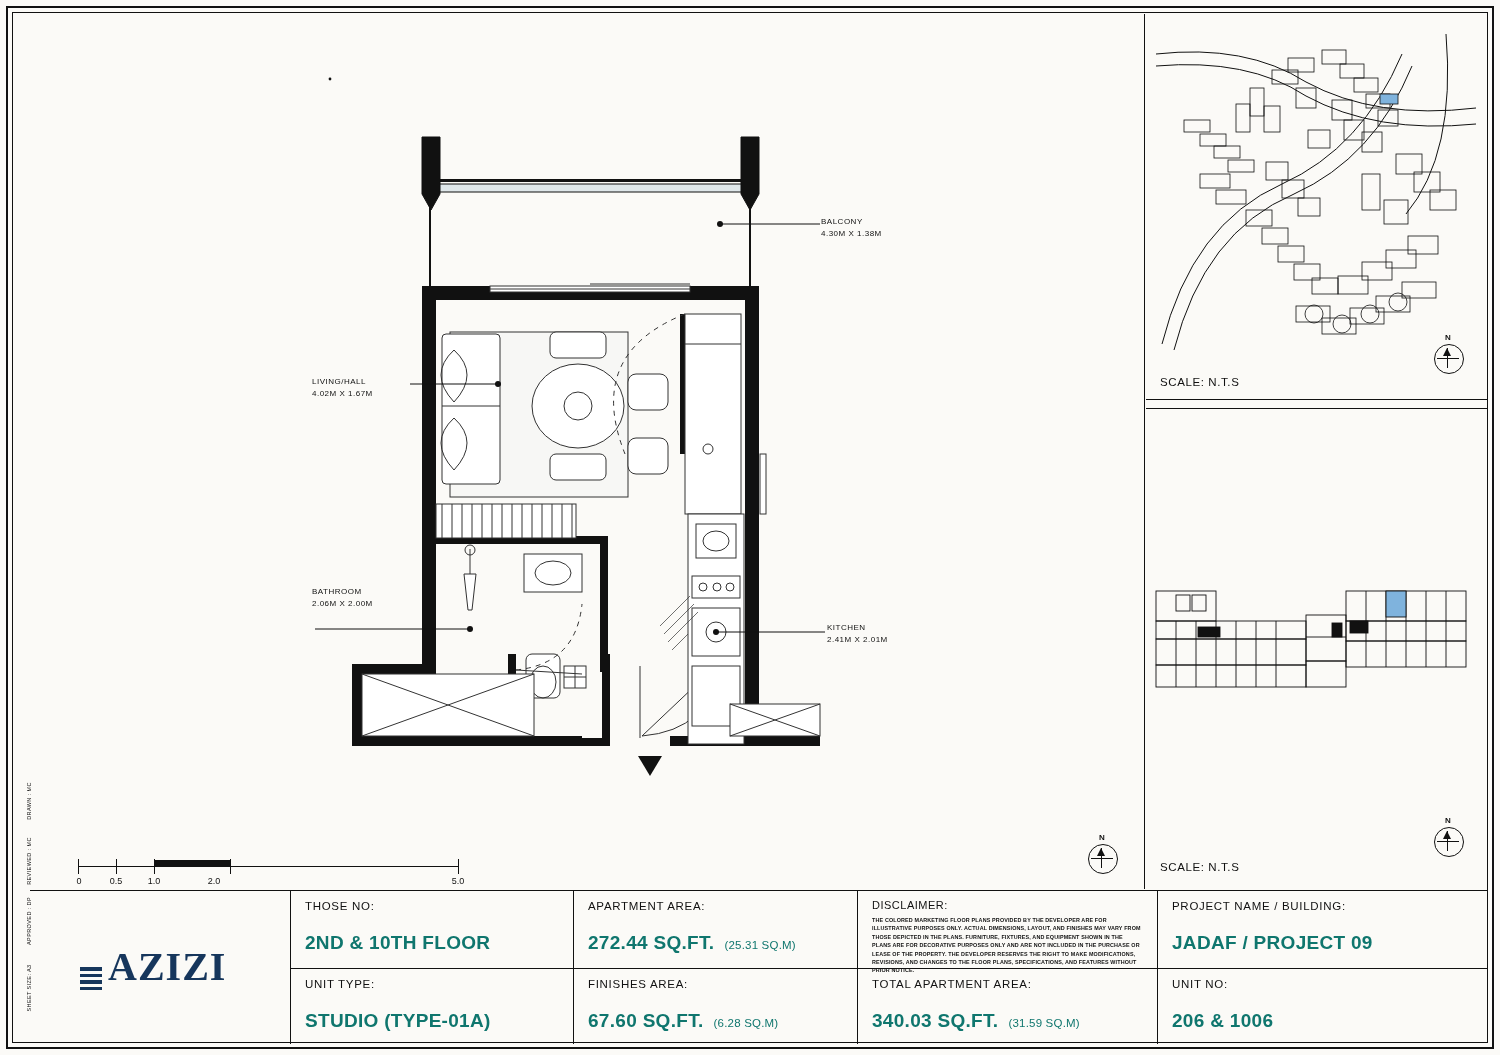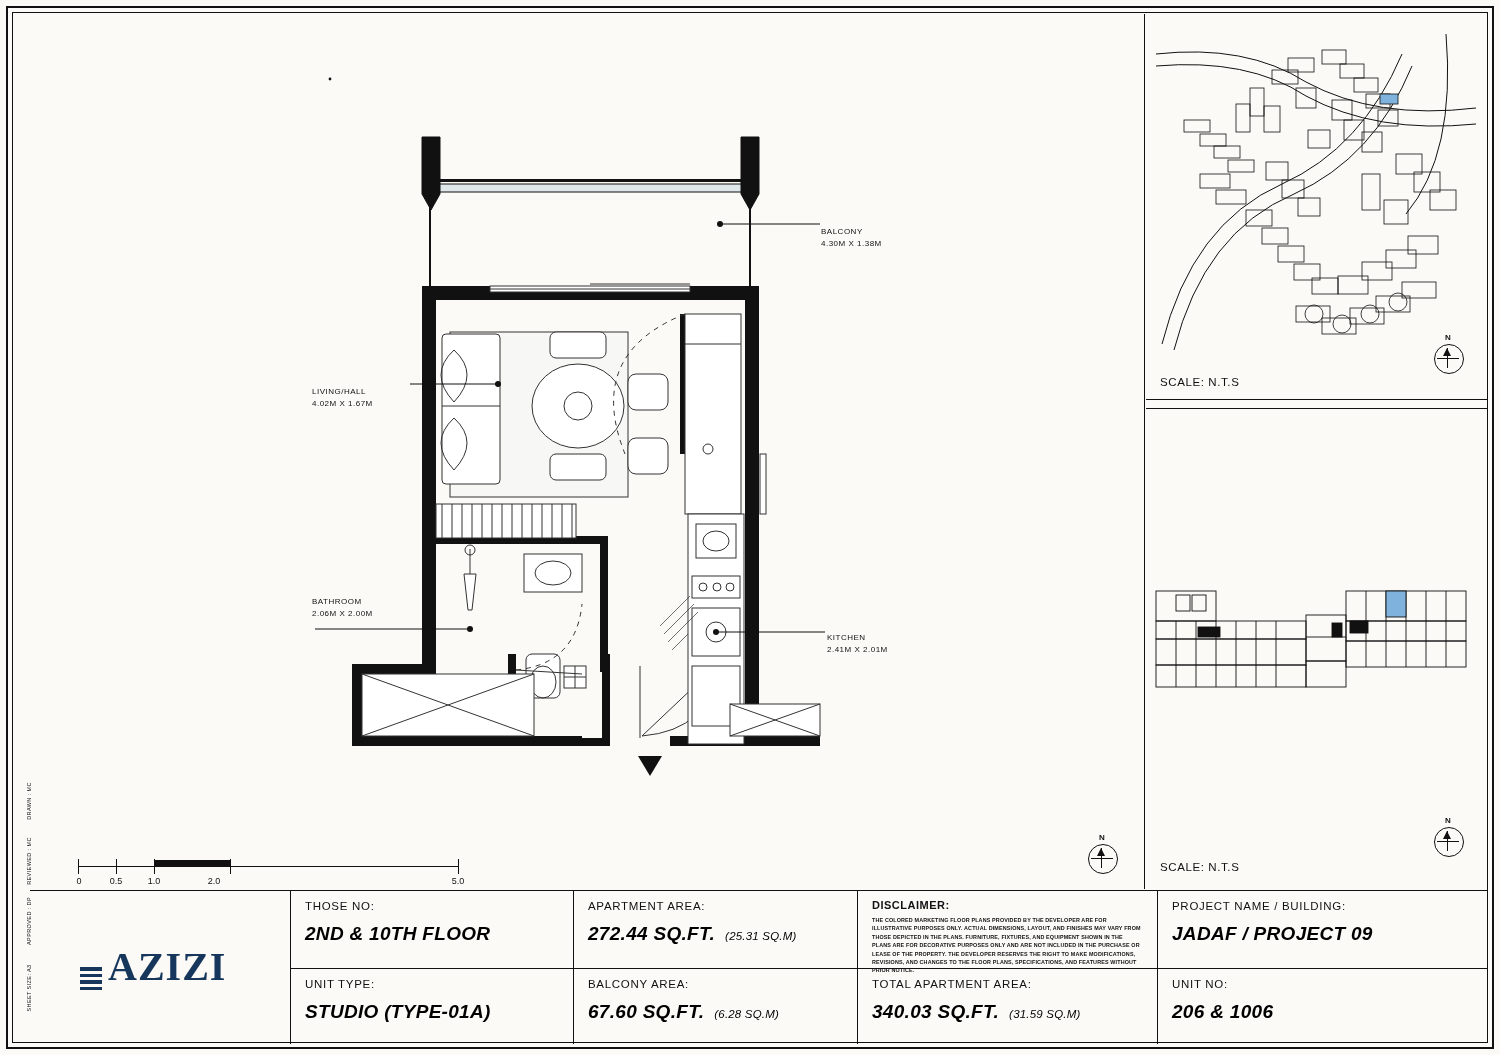--- a/index.html
+++ b/index.html
@@ -25,30 +25,30 @@
   .titleblock{position:absolute;left:30px;top:890px;width:1458px;height:153px;border-top:1px solid #111;box-sizing:border-box;}
   .tb-col{position:absolute;top:0;height:153px;box-sizing:border-box;}
   .tb-logo{left:0;width:261px;border-right:1px solid #111;}
   .tb-a{left:261px;width:283px;border-right:1px solid #111;}
   .tb-b{left:544px;width:284px;border-right:1px solid #111;}
   .tb-c{left:828px;width:300px;border-right:1px solid #111;}
   .tb-d{left:1128px;width:330px;}
   .tb-half{position:absolute;left:0;width:100%;height:76.5px;box-sizing:border-box;padding:9px 14px 0 14px;}
   .tb-half.bottom{top:76.5px;border-top:1px solid #111;}
   .tb-label{font-size:11.5px;letter-spacing:.7px;color:#111;}
-  .tb-value{font-size:19px;font-weight:bold;letter-spacing:.3px;margin-top:11px;color:#000000;font-style:italic;}
+  .tb-value{font-size:19px;font-weight:bold;letter-spacing:.3px;margin-top:20px;color:#0f766e;}
   .tb-value .sub{font-size:11.5px;font-weight:normal;letter-spacing:.2px;margin-left:10px;}
-  .disc-title{font-size:11px;font-weight:bold;letter-spacing:.5px;}
+  .disc-title{font-size:11px;font-weight:normal;letter-spacing:.5px;}
   .disc-text{font-size:5.4px;line-height:1.55;letter-spacing:.15px;margin-top:5px;font-weight:bold;color:#111;}
 
   .logo-wrap{position:absolute;left:50px;top:52px;display:flex;align-items:flex-end;}
   .logo-bars{display:flex;flex-direction:column;justify-content:center;gap:3px;margin-right:6px;}
   .logo-bars i{display:block;width:22px;height:3.5px;background:#16365c;}
   .logo-text{font-family:"Liberation Serif",serif;font-size:40px;font-weight:bold;letter-spacing:1px;color:#16365c;}
-  .ann{position:absolute;font-size:8px;line-height:1.5;letter-spacing:.5px;color:#111;white-space:nowrap;margin-top:10px;}
+  .ann{position:absolute;font-size:8px;line-height:1.5;letter-spacing:.5px;color:#111;white-space:nowrap;}
 
   
   .scalebar{position:absolute;left:48px;top:838px;width:380px;height:34px;}
   .sb-line{position:absolute;left:0;top:14px;width:380px;height:1px;background:#111;}
   .sb-tick{position:absolute;top:7px;width:1px;height:15px;background:#111;}
   .sb-blk{position:absolute;top:8px;height:7px;background:#111;}
   .sb-num{position:absolute;top:24px;font-size:9px;transform:translateX(-50%);color:#111;}
 
   .compass{position:absolute;width:34px;height:46px;}
   .compass .circ{position:absolute;left:3px;top:10px;width:28px;height:28px;border:1px solid #111;border-radius:50%;}
@@ -413,21 +413,21 @@
         <div class="tb-value">STUDIO (TYPE-01A)</div>
       </div>
     </div>
 
     <div class="tb-col tb-b">
       <div class="tb-half">
         <div class="tb-label">APARTMENT AREA:</div>
         <div class="tb-value"><span>272.44 SQ.FT.</span><span class="sub">(25.31 SQ.M)</span></div>
       </div>
       <div class="tb-half bottom">
-        <div class="tb-label">BALCONY AREA:</div>
+        <div class="tb-label">FINISHES AREA:</div>
         <div class="tb-value"><span>67.60 SQ.FT.</span><span class="sub">(6.28 SQ.M)</span></div>
       </div>
     </div>
 
     <div class="tb-col tb-c">
       <div class="tb-half" style="padding-top:8px;">
         <div class="disc-title">DISCLAIMER:</div>
         <div class="disc-text">THE COLORED MARKETING FLOOR PLANS PROVIDED BY THE DEVELOPER ARE FOR ILLUSTRATIVE PURPOSES ONLY. ACTUAL DIMENSIONS, LAYOUT, AND FINISHES MAY VARY FROM THOSE DEPICTED IN THE PLANS. FURNITURE, FIXTURES, AND EQUIPMENT SHOWN IN THE PLANS ARE FOR DECORATIVE PURPOSES ONLY AND ARE NOT INCLUDED IN THE PURCHASE OR LEASE OF THE PROPERTY. THE DEVELOPER RESERVES THE RIGHT TO MAKE MODIFICATIONS, REVISIONS, AND CHANGES TO THE FLOOR PLANS, SPECIFICATIONS, AND FEATURES WITHOUT PRIOR NOTICE.</div>
       </div>
       <div class="tb-half bottom">

